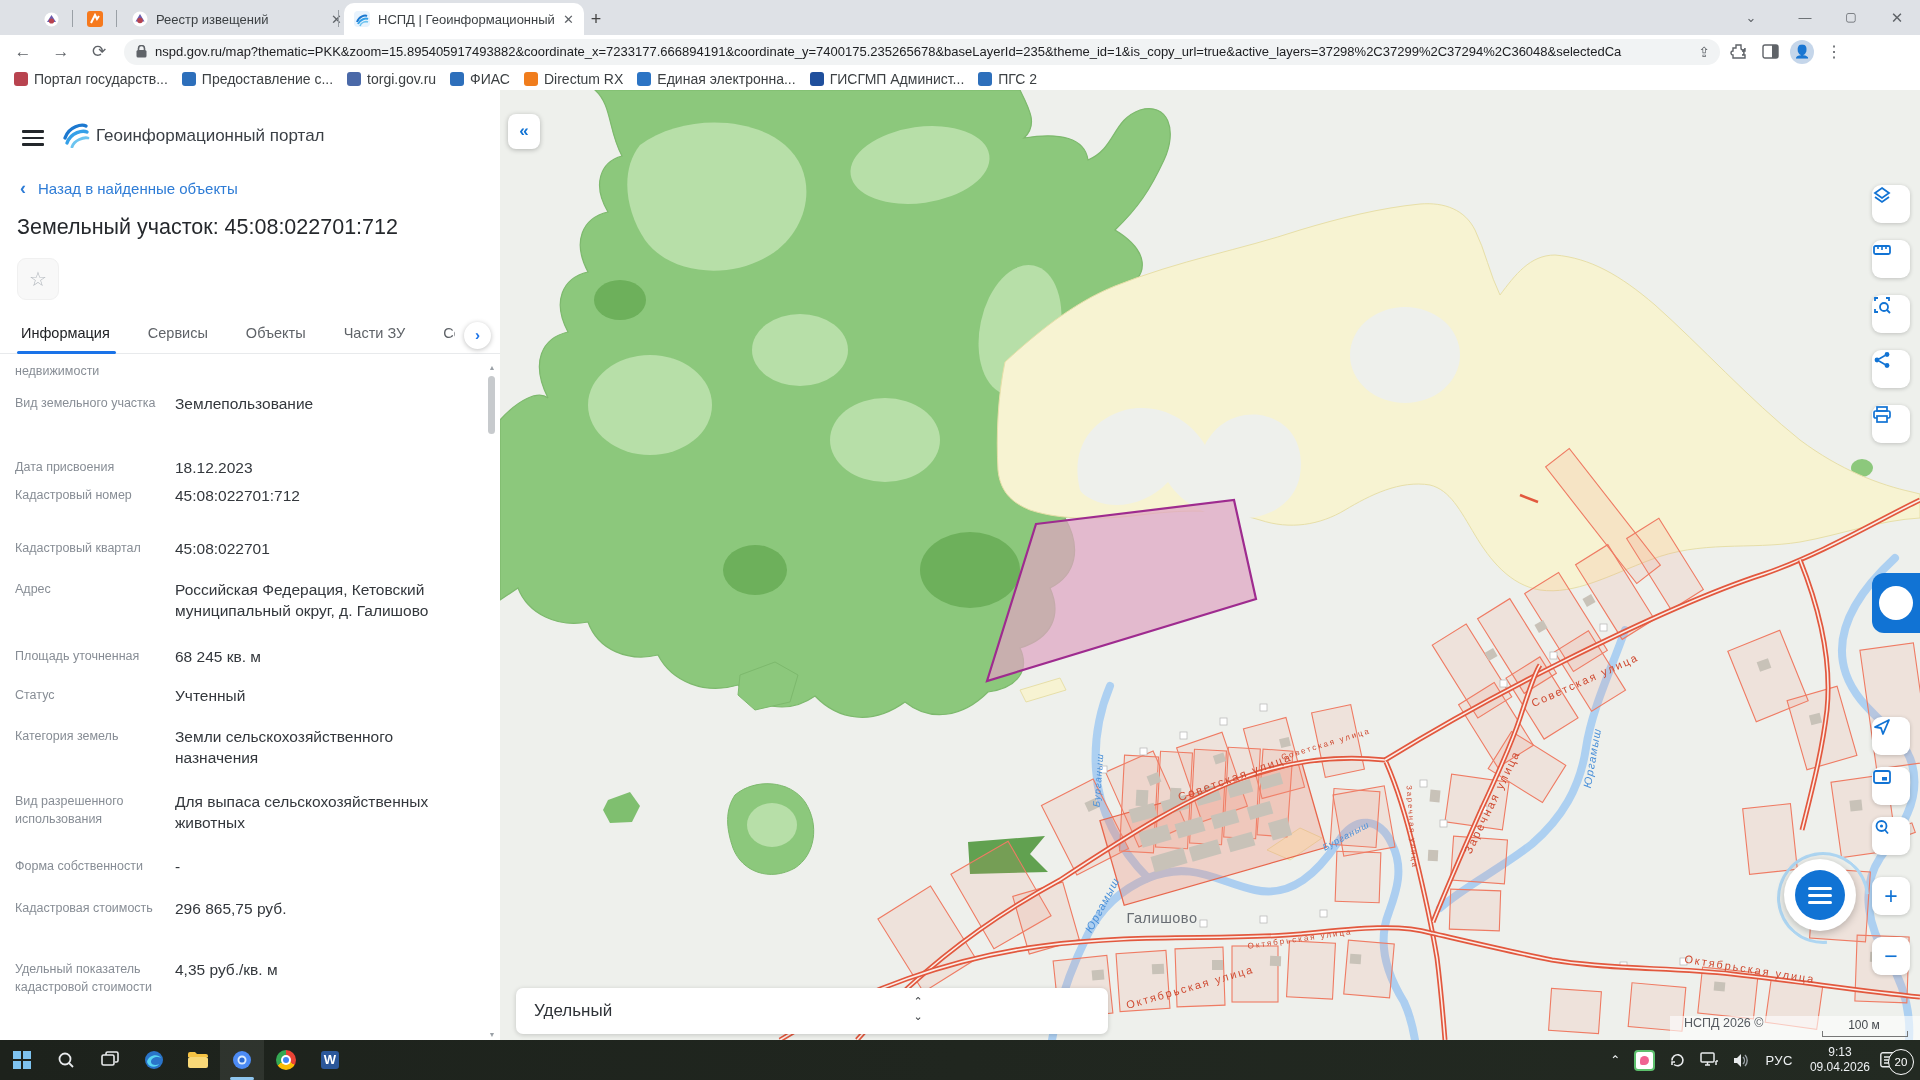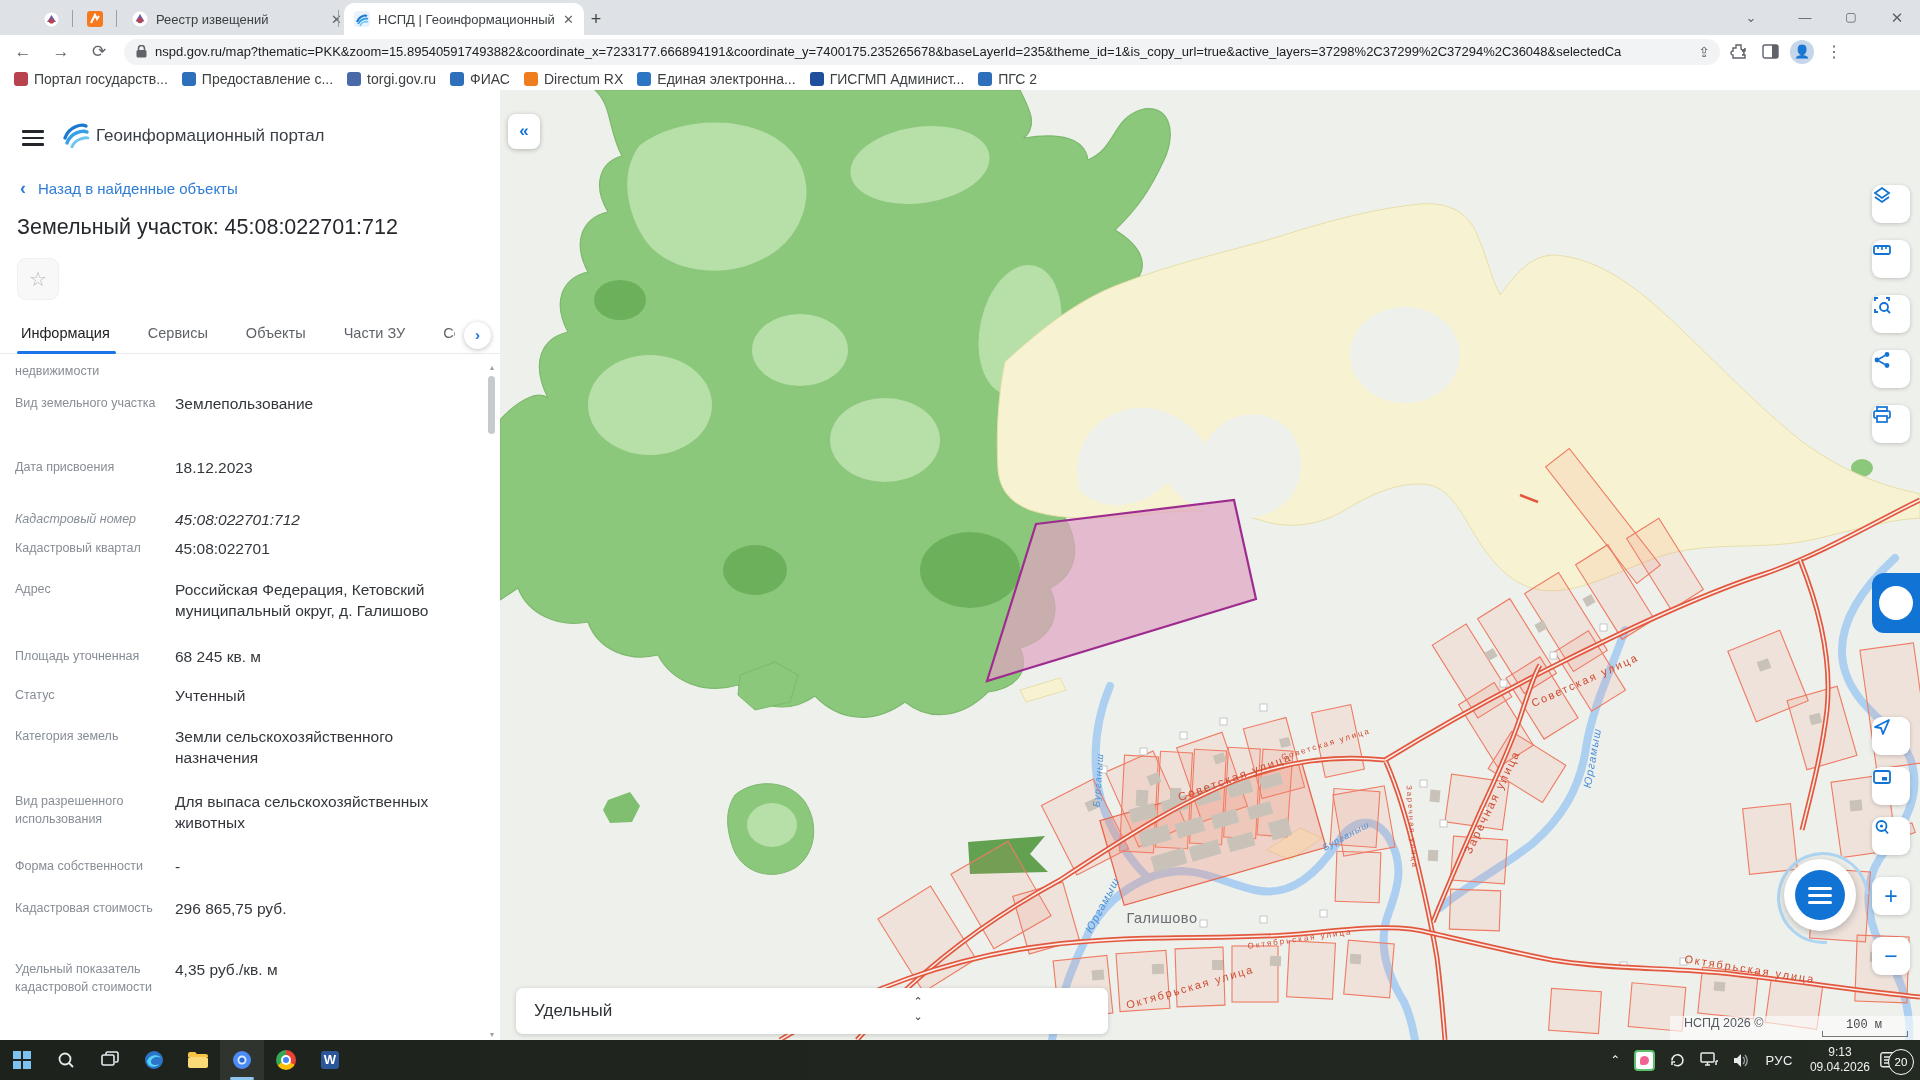--- a/index.html
+++ b/index.html
@@ -71,21 +71,21 @@
   #chatbtn{position:absolute;left:1284px;top:769px;width:72px;height:72px;border-radius:50%;background:#fff;box-shadow:0 2px 8px rgba(0,0,0,.25);display:flex;align-items:center;justify-content:center;}
   #chatring{position:absolute;left:1277px;top:762px;width:86px;height:86px;border-radius:50%;border:3px solid #aed6f2;border-right-color:transparent;transform:rotate(40deg);}
   #chatbtn .inner{width:50px;height:50px;border-radius:50%;background:#1173d4;display:flex;flex-direction:column;align-items:center;justify-content:center;gap:4px;}
   #chatbtn .inner i{display:block;width:24px;height:3px;background:#fff;border-radius:2px;}
   #legend{position:absolute;left:16px;top:898px;width:592px;height:46px;background:#fff;border-radius:7px;box-shadow:0 1px 5px rgba(0,0,0,.18);display:flex;align-items:center;}
   #legend .leglab{margin-left:18px;font-size:17px;color:#2f3338;}
   #legchev{position:absolute;left:392px;top:6px;width:20px;height:34px;color:#3c4043;text-align:center;font-size:11px;line-height:15px;}
   #attrib{position:absolute;left:1170px;top:926px;width:250px;height:24px;background:rgba(255,255,255,.6);display:flex;}
   #attrib .att{font-size:12.5px;color:#555a60;margin-left:14px;}
   #scalebox{position:absolute;left:1320px;top:926px;width:88px;height:24px;}
-  #scalebox .sctext{position:absolute;left:0;top:2px;width:88px;text-align:center;font-size:12px;color:#44484d;font-family:Liberation Mono, monospace;}
+  #scalebox .sctext{position:absolute;left:0;top:2px;width:88px;text-align:center;font-size:12px;color:#44484d;}
   #scalebox .scline{position:absolute;left:2px;bottom:3px;width:84px;height:5px;border-left:1px solid #777;border-right:1px solid #777;border-bottom:1px solid #777;}
   
   #taskbar{position:absolute;left:0;top:1040px;width:1920px;height:40px;background:linear-gradient(90deg,#1d221c,#232a22);display:flex;align-items:center;}
   .tbi{width:44px;height:40px;display:flex;align-items:center;justify-content:center;position:relative;}
   .tbi.active{background:rgba(255,255,255,.08);}
   .tbi.active::after{content:"";position:absolute;left:10px;bottom:0;width:24px;height:3px;background:#8fc6ef;border-radius:2px;}
   #tray{position:absolute;right:0;top:0;height:40px;display:flex;align-items:center;color:#eef1f3;}
   .tri{margin:0 7px;display:flex;align-items:center;justify-content:center;}
   #lang{font-size:13px;letter-spacing:0.5px;}
   #clock{font-size:12px;text-align:center;line-height:1.25;margin:0 10px;}
@@ -238,21 +238,21 @@
             <div class="fvalue">Землепользование</div>
           </div>
           <div class="frow" style="top: 0px;">
             <div class="flabel">недвижимости</div>
             <div class="fvalue"></div>
           </div>
           <div class="frow" style="top: 96px;">
             <div class="flabel">Дата присвоения</div>
             <div class="fvalue">18.12.2023</div>
           </div>
-          <div class="frow" style="top: 148px; font-style: italic;">
+          <div class="frow" style="top: 124px;">
             <div class="flabel">Кадастровый номер</div>
             <div class="fvalue">45:08:022701:712</div>
           </div>
           <div class="frow" style="top: 177px;">
             <div class="flabel">Кадастровый квартал</div>
             <div class="fvalue">45:08:022701</div>
           </div>
           <div class="frow" style="top: 218px;">
             <div class="flabel">Адрес</div>
             <div class="fvalue">Российская Федерация, Кетовский муниципальный округ, д. Галишово</div>

